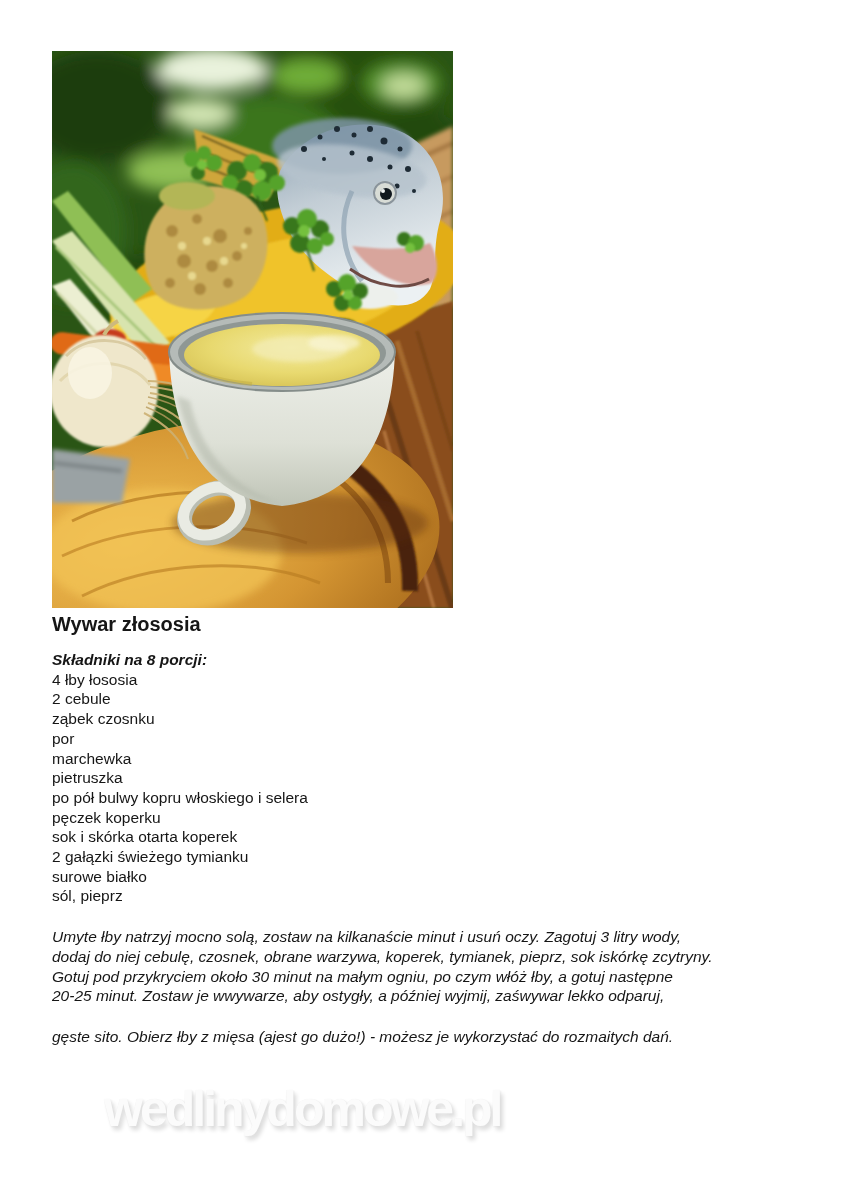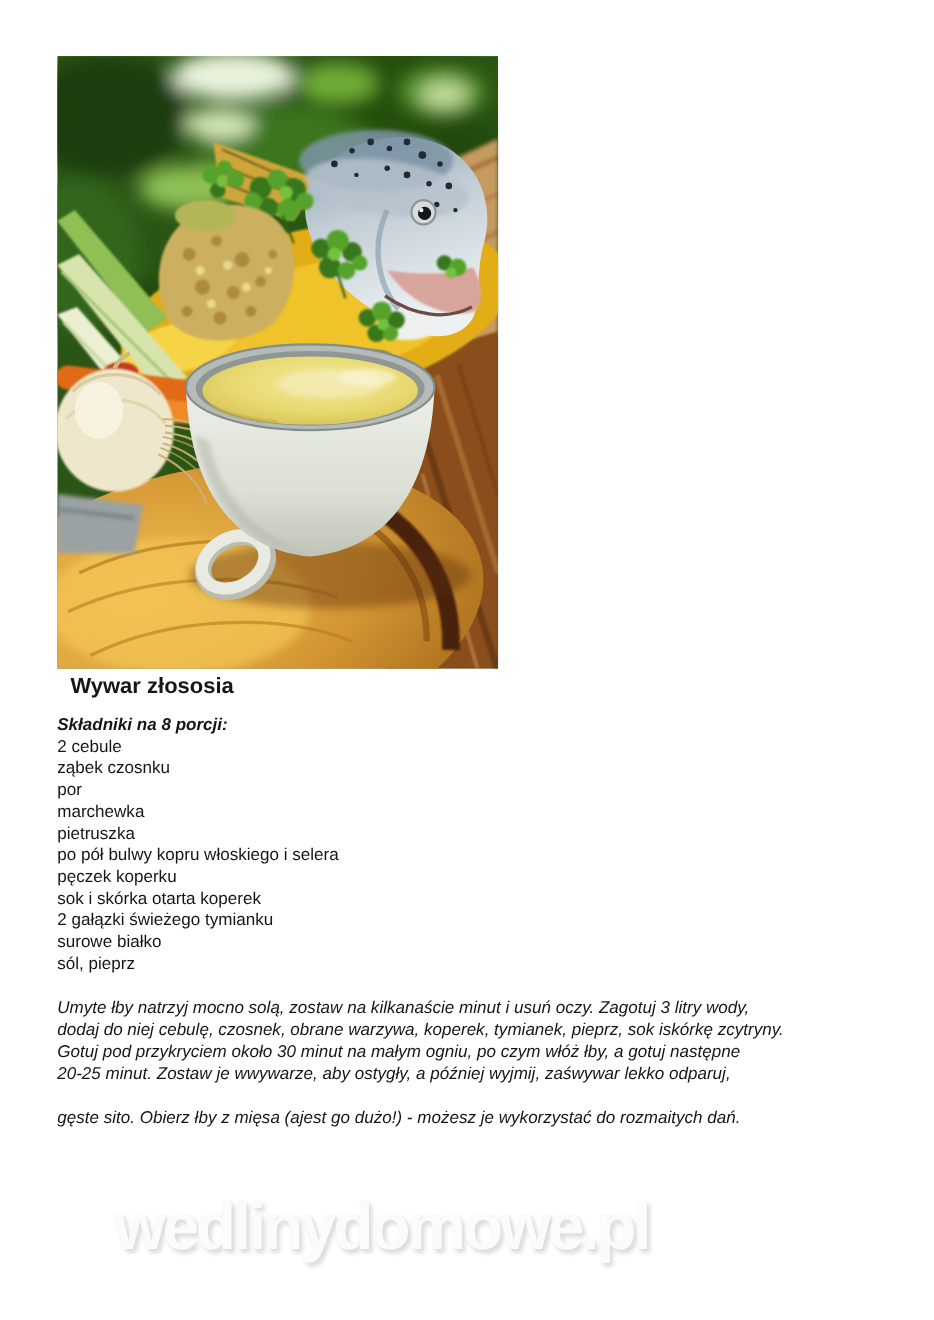--- a/index.html
+++ b/index.html
@@ -5,27 +5,27 @@
   html,body{margin:0;padding:0;background:#fff;}
   .page{
     position:relative;width:849px;height:1200px;background:#ffffff;
     font-family:"Liberation Sans",sans-serif;color:#161616;overflow:hidden;
   }
   .photo{
     position:absolute;left:52px;top:51px;width:401px;height:557px;overflow:hidden;
   }
   .photo svg{display:block;width:401px;height:557px;}
   .content{position:absolute;left:52px;top:612px;}
-  .title{font-size:20px;font-weight:bold;line-height:24px;margin:0 0 14px 12px;}
+  .title{font-size:20px;font-weight:bold;line-height:24px;margin:0 0 14px 0;}
   .servings{font-style:italic;font-weight:bold;}
   .line{font-size:15.5px;line-height:19.7px;white-space:nowrap;}
   .para{margin-top:21px;font-style:italic;}
   .watermark{
     position:absolute;left:104px;top:1080px;
-    font-size:60px;font-weight:bold;letter-spacing:-3px;white-space:nowrap;
+    font-size:50px;font-weight:bold;letter-spacing:-3px;white-space:nowrap;
     color:#fbfbfb;
     text-shadow:3px 4px 4px #dcdcdc, 1px 1px 2px #ececec, 0 0 1px #f1f1f1;
   }
 </style>
 </head>
 <body>
 
 <div class="page">
 
   <div class="photo">
@@ -273,20 +273,21 @@
       </g>
     </svg>
   </div>
 
   <div class="content">
     <h1 class="title">Wywar złososia</h1>
 
     <div class="line servings">Składniki na 8 porcji:</div>
 
     <div>
+      <div class="line">4 łby łososia</div>
       <div class="line">2 cebule</div>
       <div class="line">ząbek czosnku</div>
       <div class="line">por</div>
       <div class="line">marchewka</div>
       <div class="line">pietruszka</div>
       <div class="line">po pół bulwy kopru włoskiego i selera</div>
       <div class="line">pęczek koperku</div>
       <div class="line">sok i skórka otarta koperek</div>
       <div class="line">2 gałązki świeżego tymianku</div>
       <div class="line">surowe białko</div>

